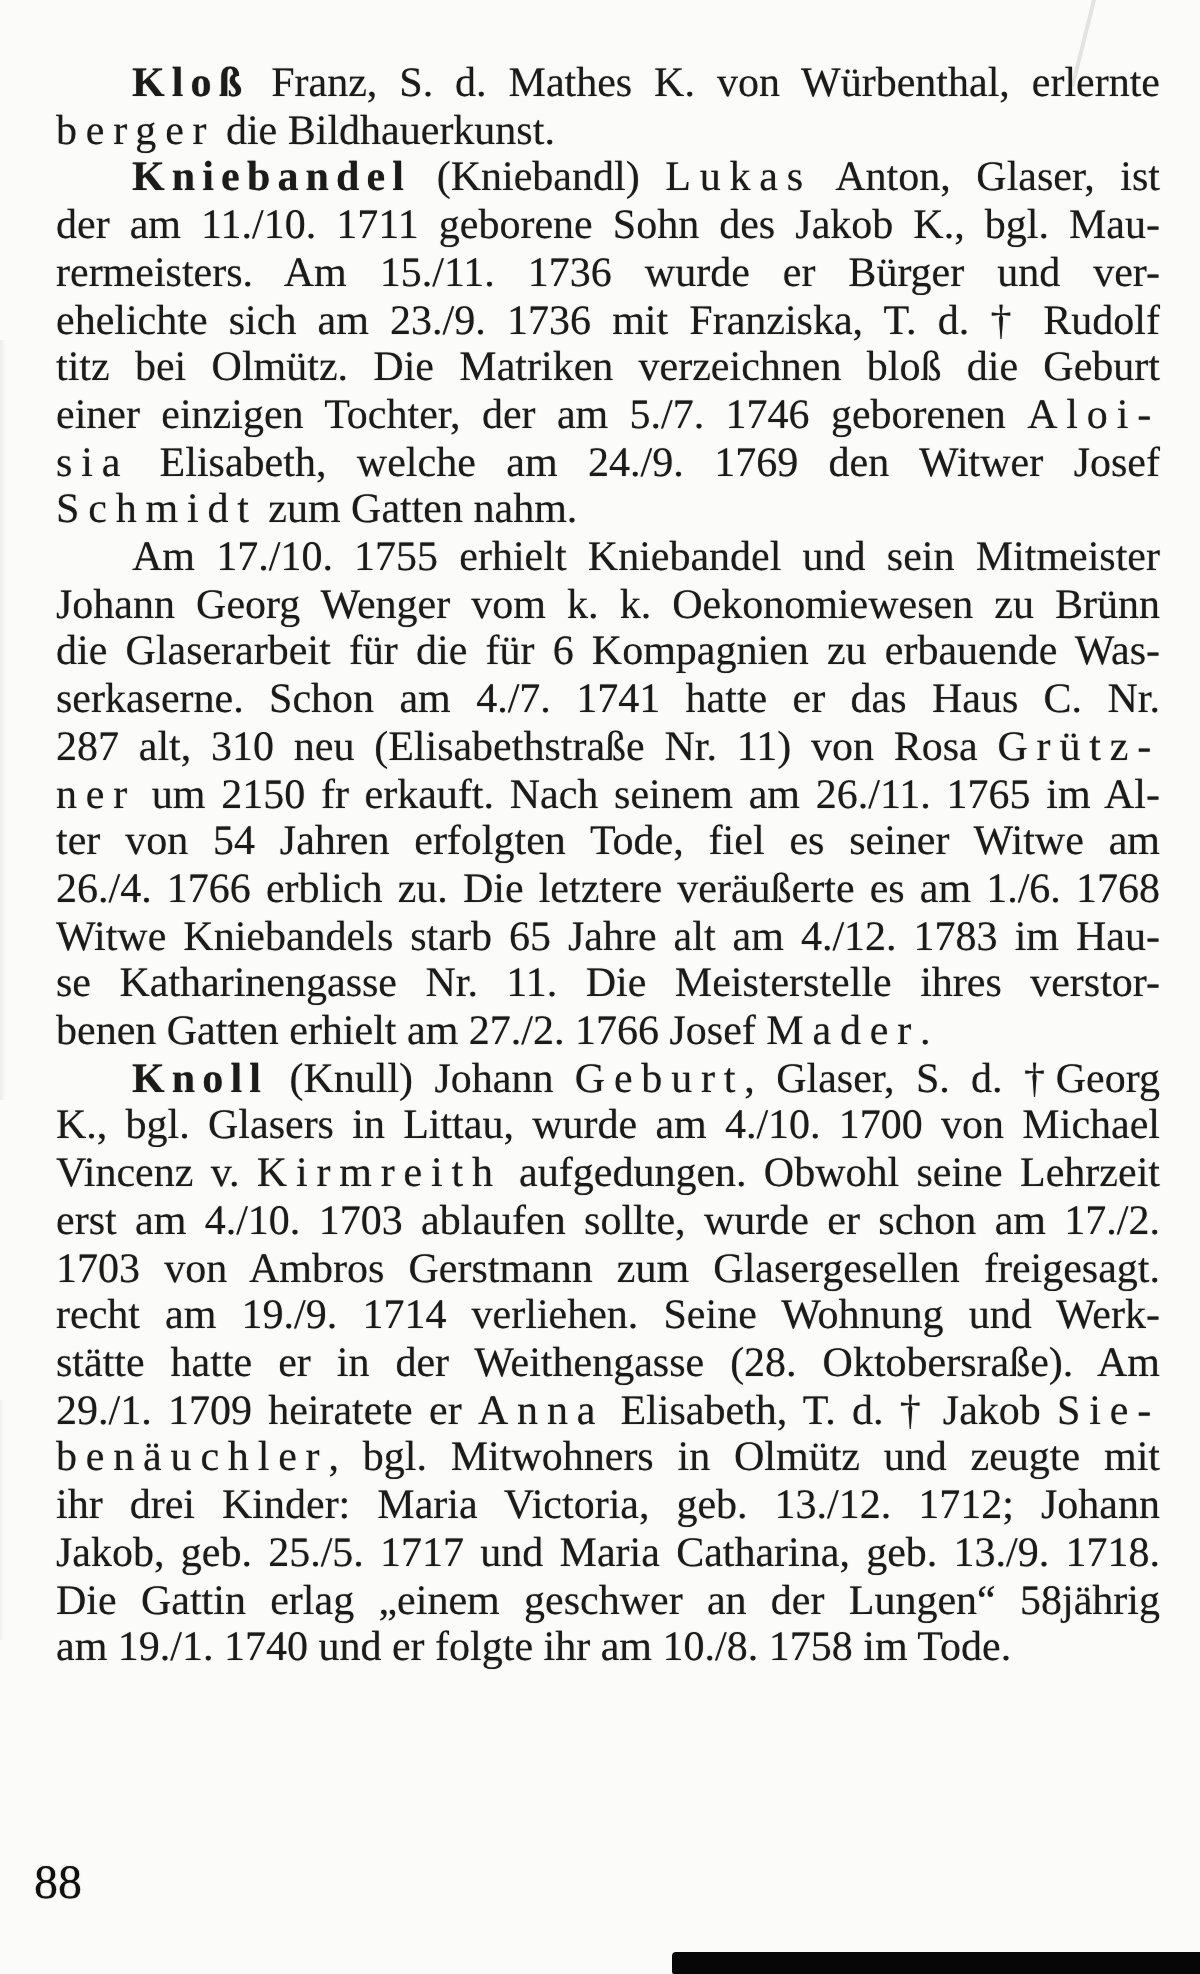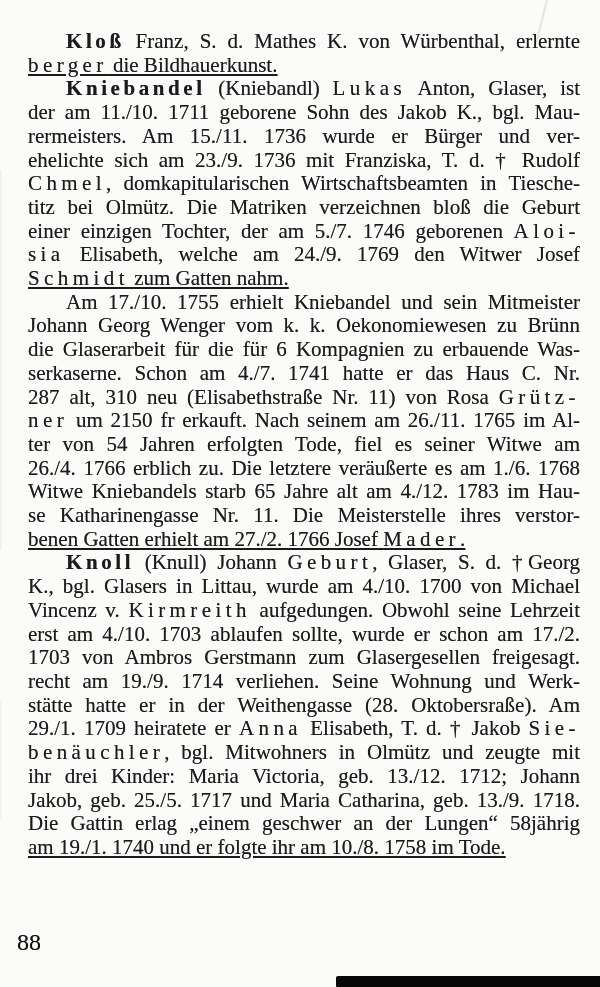--- a/index.html
+++ b/index.html
@@ -18,21 +18,20 @@
     text-shadow:0 0 .5px rgba(10,10,10,.55);
   }
   .para{margin:0;}
   .line{
     text-align:justify;
     text-align-last:justify;
   }
   .line.last{
     text-align:right;
     text-align-last:left;
-    text-decoration:underline;
   }
   .line.indent{text-indent:38px;}
   .sp{letter-spacing:.21em;}
   .b{font-weight:700;letter-spacing:.17em;}
   .page-number{
     position:absolute;left:17px;top:924px;
     font-size:24px;line-height:36px;
     color:#101010;
     text-shadow:0 0 .6px rgba(0,0,0,.6);
   }
@@ -65,21 +64,20 @@
   <div class="text-block">
       <div class="para">
         <div class="line indent"><span class="b sp">Kloß</span><span> Franz, S. d. Mathes K. von Würbenthal, erlernte</span></div>
         <div class="line last"><span class="sp">berger</span><span> die Bildhauerkunst.</span></div>
       </div>
       <div class="para">
         <div class="line indent"><span class="b sp">Kniebandel</span><span> (Kniebandl) </span><span class="sp">Lukas</span><span> Anton, Glaser, ist</span></div>
         <div class="line"><span>der am 11./10. 1711 geborene Sohn des Jakob K., bgl. Mau-</span></div>
         <div class="line"><span>rermeisters. Am 15./11. 1736 wurde er Bürger und ver-</span></div>
         <div class="line"><span>ehelichte sich am 23./9. 1736 mit Franziska, T. d. † Rudolf</span></div>
-        <div class="line"><span class="sp">Chmel</span><span>, domkapitularischen Wirtschaftsbeamten in Tiesche-</span></div>
         <div class="line"><span>titz bei Olmütz. Die Matriken verzeichnen bloß die Geburt</span></div>
         <div class="line"><span>einer einzigen Tochter, der am 5./7. 1746 geborenen </span><span class="sp">Aloi-</span></div>
         <div class="line"><span class="sp">sia</span><span> Elisabeth, welche am 24./9. 1769 den Witwer Josef</span></div>
         <div class="line last"><span class="sp">Schmidt</span><span> zum Gatten nahm.</span></div>
       </div>
       <div class="para">
         <div class="line indent"><span>Am 17./10. 1755 erhielt Kniebandel und sein Mitmeister</span></div>
         <div class="line"><span>Johann Georg Wenger vom k. k. Oekonomiewesen zu Brünn</span></div>
         <div class="line"><span>die Glaserarbeit für die für 6 Kompagnien zu erbauende Was-</span></div>
         <div class="line"><span>serkaserne. Schon am 4./7. 1741 hatte er das Haus C. Nr.</span></div>

